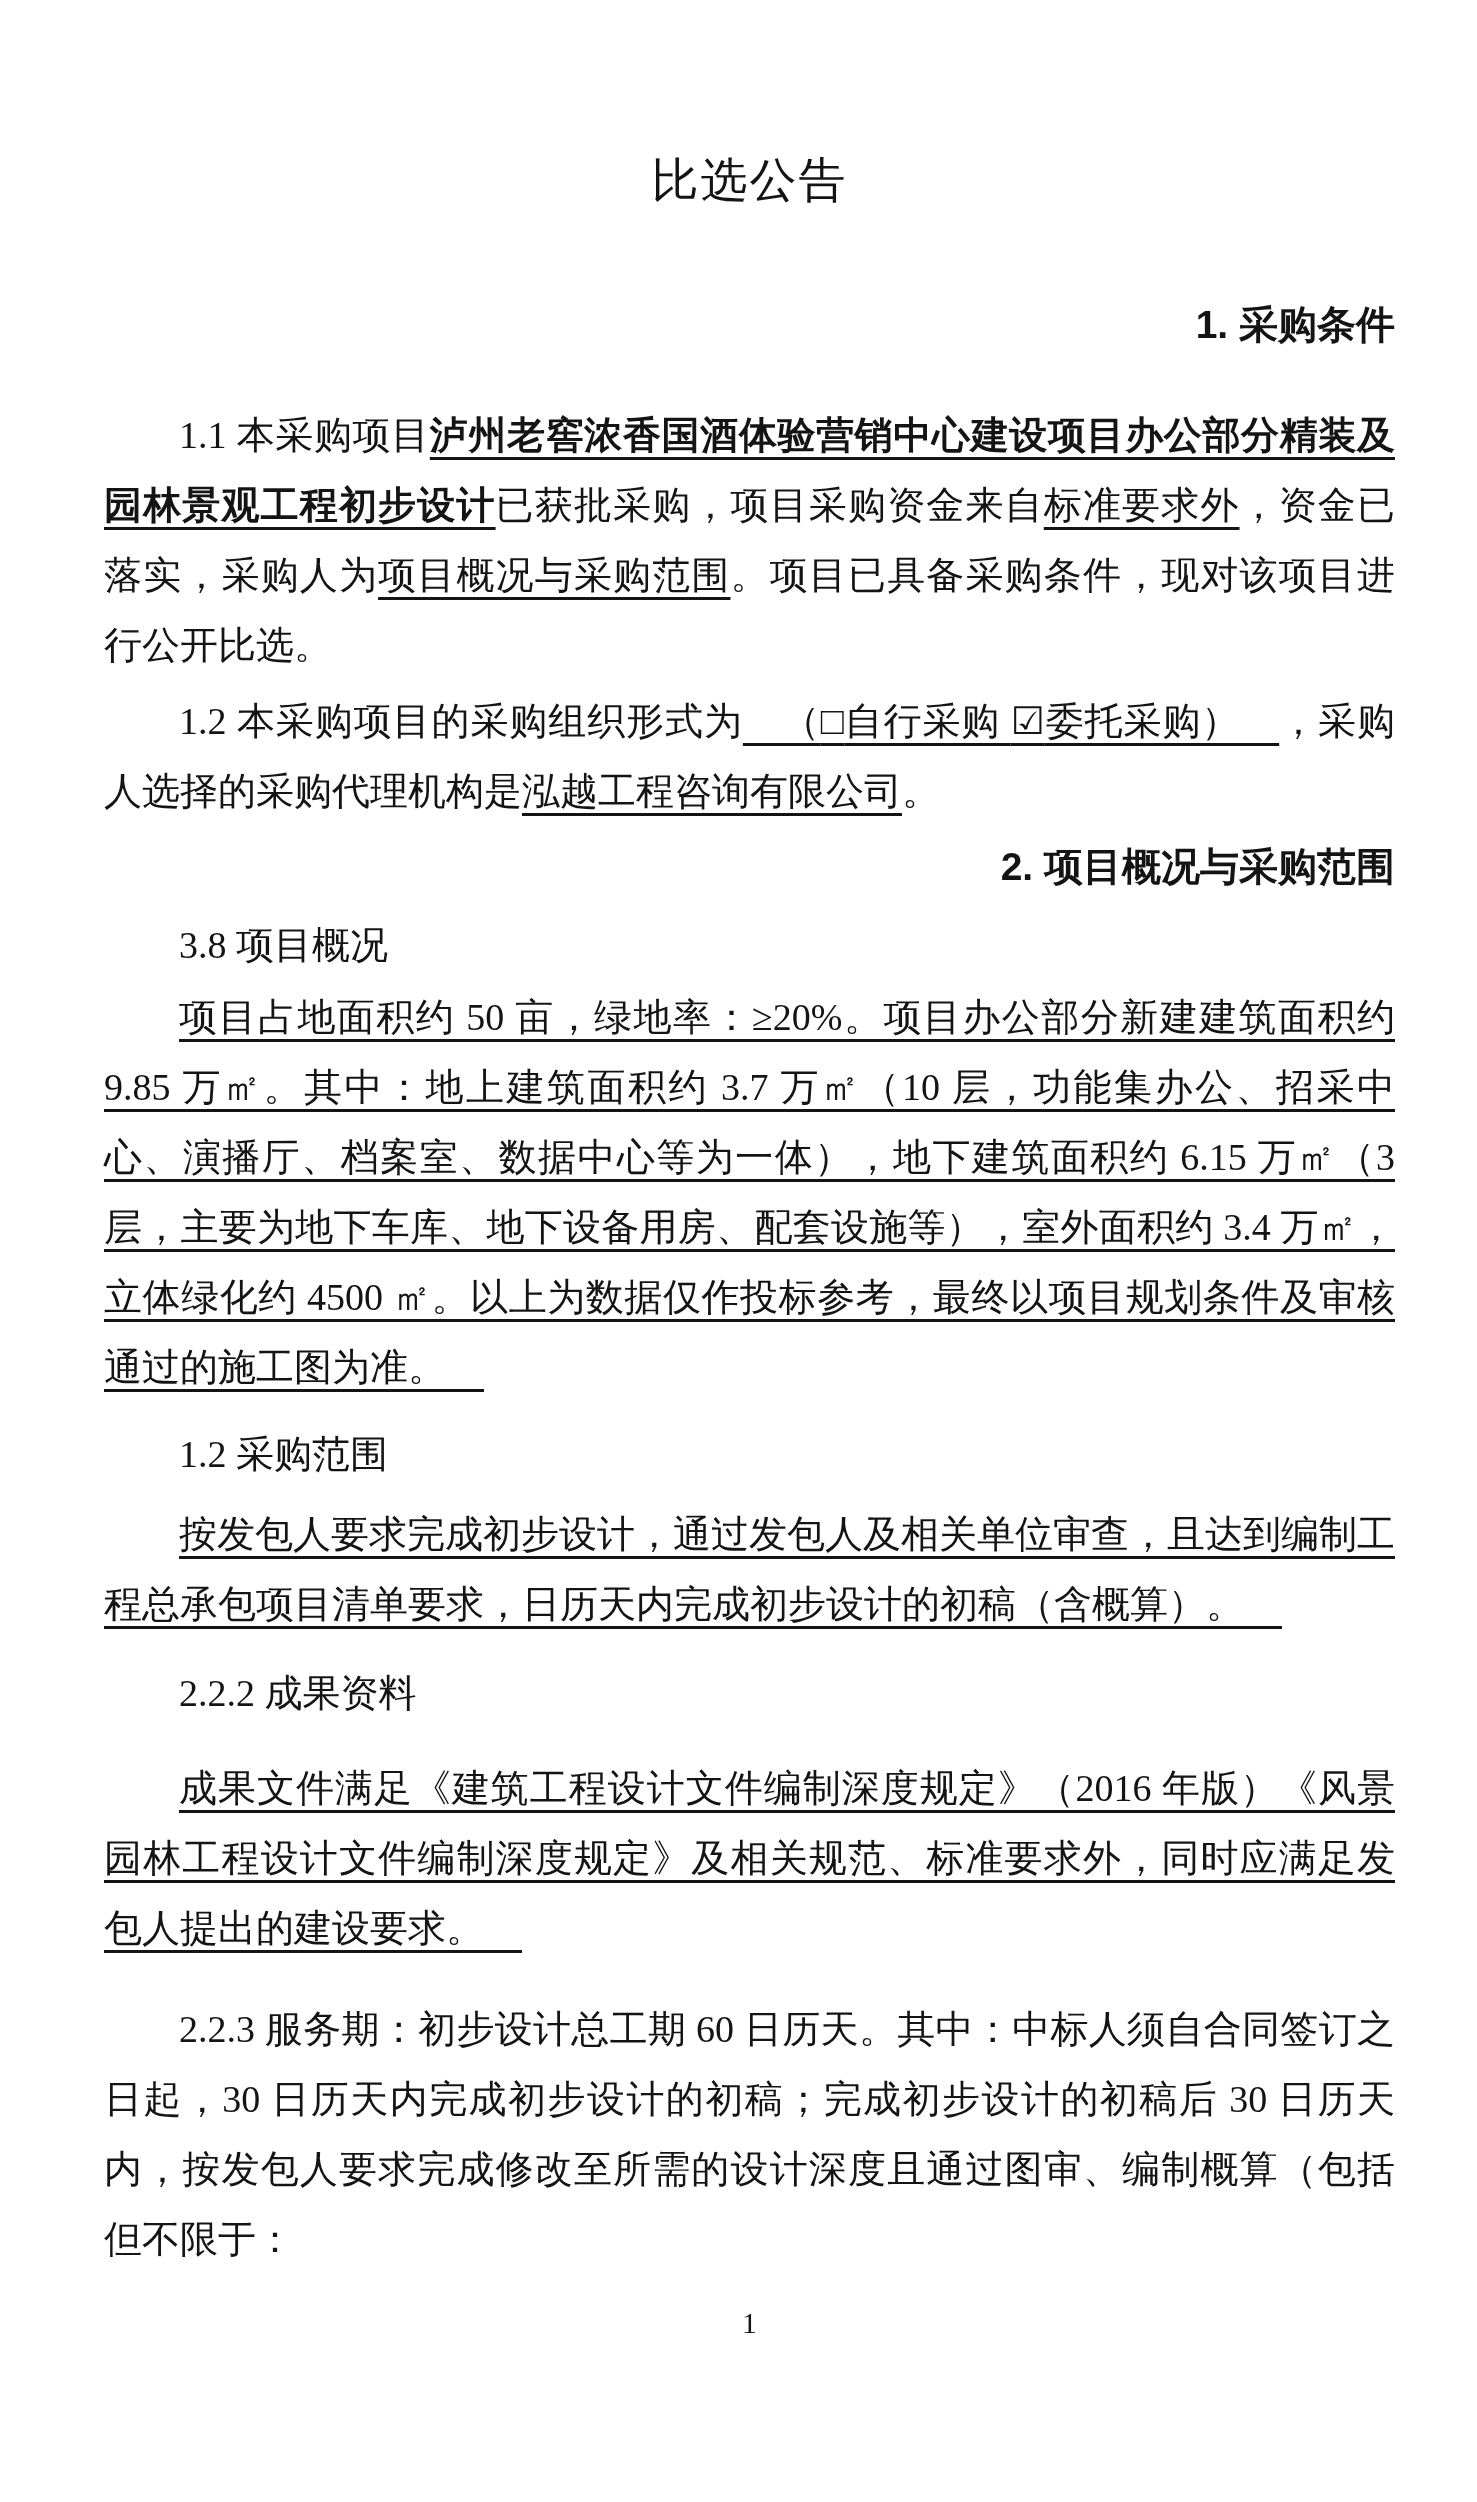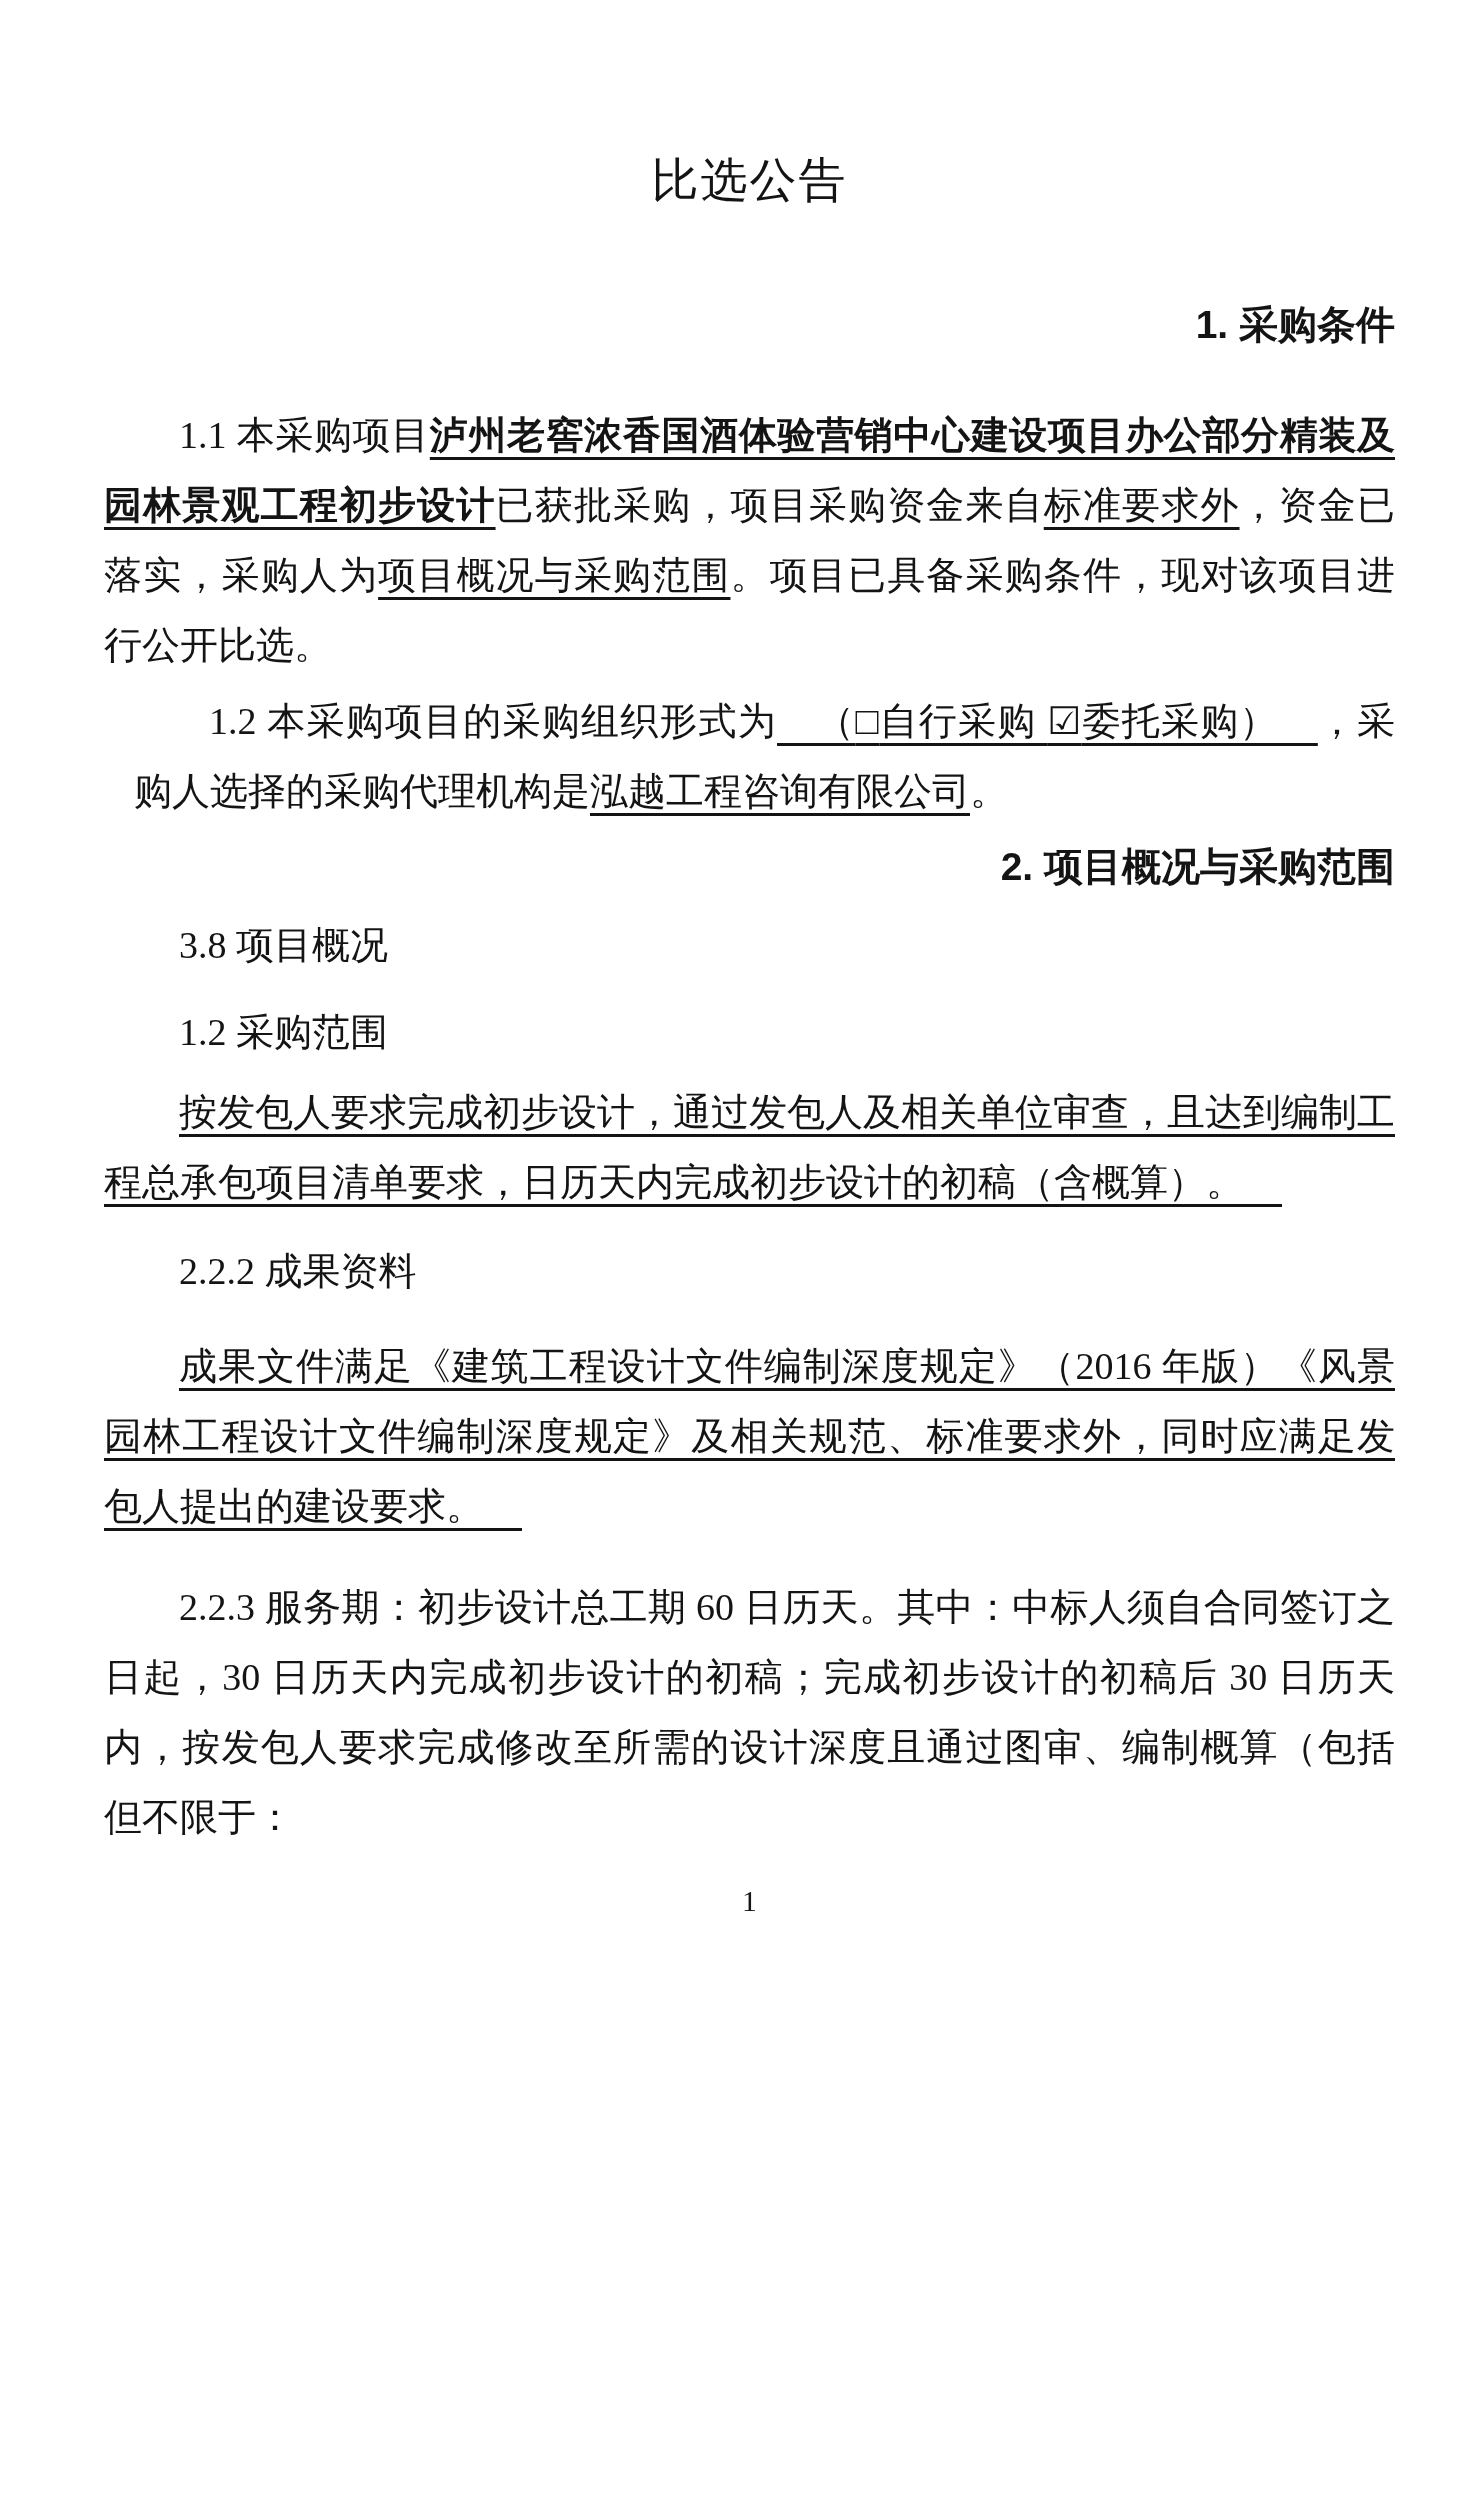--- a/index.html
+++ b/index.html
@@ -53,21 +53,21 @@
   }
   .bu {
     font-weight: 700;
     text-decoration: underline;
     text-decoration-thickness: 3px;
     text-underline-offset: 8.9px;
     text-decoration-color: #141414;
   }
   .mt-h1   { margin-top: 79px; }
   .mt-p11  { margin-top: 40px; }
-  .mt-p12  { margin-top: 5.9px; margin-left: 30px; }
+  .mt-p12  { margin-top: 5.9px; }
   .mt-h2   { margin-top: 5.9px; }
   .mt-h21  { margin-top: 7.9px; }
   .mt-p21  { margin-top: 2px; }
   .mt-h22  { margin-top: 17.7px; }
   .mt-h221 { margin-top: 0; }
   .mt-p221 { margin-top: 9.9px; }
   .mt-h222 { margin-top: 18.7px; }
   .mt-p222 { margin-top: 24.6px; }
   .mt-p223 { margin-top: 31.5px; }
   .page-number {
@@ -88,20 +88,21 @@
   <h2 class="h-main mt-h1">1. 采购条件</h2>
 
   <div class="para mt-p11"><span>1.1 本采购项目</span><span class="bu">泸州老窖浓香国酒体验营销中心建设项目办公部分精装及园林景观工程初步设计</span><span>已获批采购，项目采购资金来自</span><span class="u">标准要求外</span><span>，资金已落实，采购人为</span><span class="u">项目概况与采购范围</span><span>。项目已具备采购条件，现对该项目进行公开比选。</span></div>
 
   <div class="para mt-p12"><span>1.2 本采购项目的采购组织形式为</span><span class="u"><span>　（</span><span>□</span><span>自行采购 </span><span>☑</span><span>委托采购）　</span></span><span>，采购人选择的采购代理机构是</span><span class="u">泓越工程咨询有限公司</span><span>。</span></div>
 
   <h2 class="h-main mt-h2">2. 项目概况与采购范围</h2>
 
   <div class="subhead mt-h21">3.8 项目概况</div>
 
+  <div class="para mt-p21"><span class="u">项目占地面积约 50 亩，绿地率：≥20%。项目办公部分新建建筑面积约 9.85 万㎡。其中：地上建筑面积约 3.7 万㎡（10 层，功能集办公、招采中心、演播厅、档案室、数据中心等为一体），地下建筑面积约 6.15 万㎡（3 层，主要为地下车库、地下设备用房、配套设施等），室外面积约 3.4 万㎡，立体绿化约 4500 ㎡。以上为数据仅作投标参考，最终以项目规划条件及审核通过的施工图为准。　</span></div>
 
   <div class="subhead mt-h22">1.2 采购范围</div>
 
 
   <div class="para mt-p221"><span class="u">按发包人要求完成初步设计，通过发包人及相关单位审查，且达到编制工程总承包项目清单要求，日历天内完成初步设计的初稿（含概算）。　</span></div>
 
   <div class="subhead mt-h222">2.2.2 成果资料</div>
 
   <div class="para mt-p222"><span class="u">成果文件满足《建筑工程设计文件编制深度规定》（2016 年版）《风景园林工程设计文件编制深度规定》及相关规范、标准要求外，同时应满足发包人提出的建设要求。　</span></div>
 

